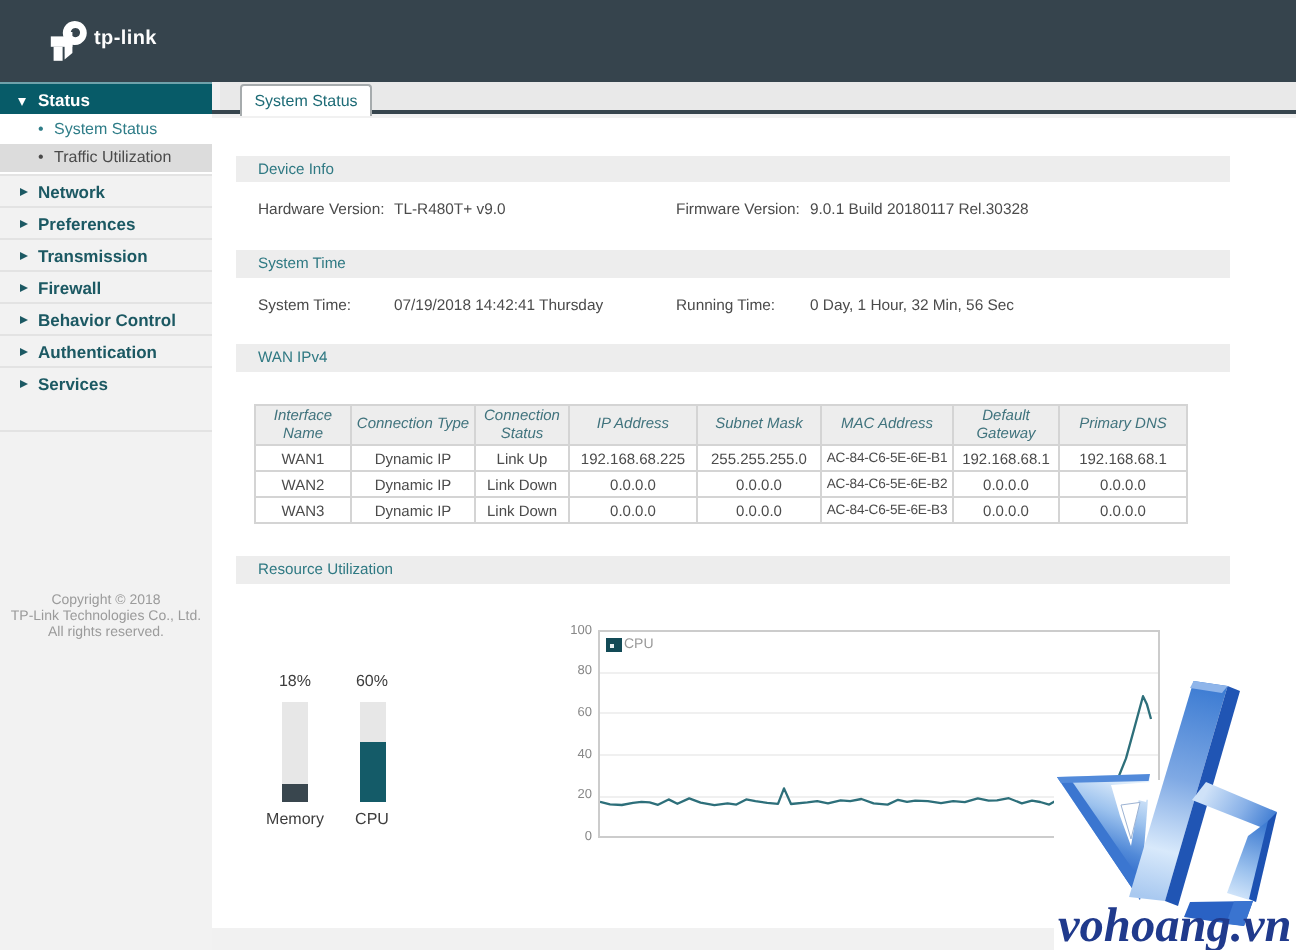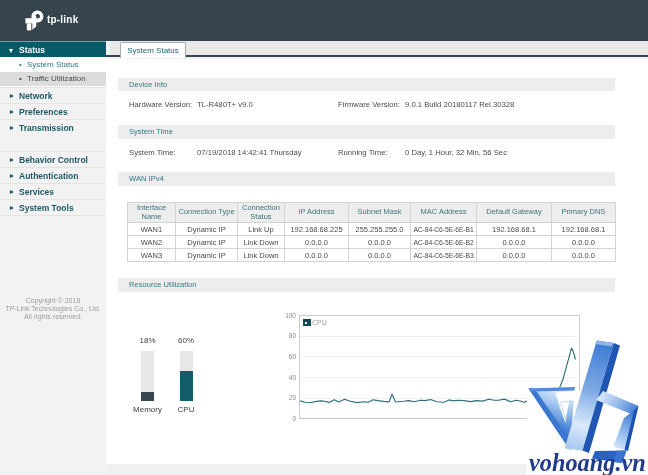--- a/index.html
+++ b/index.html
@@ -25,21 +25,21 @@
 #tabline { left:106px; top:54.5px; width:542px; height:2px; background:#37454e; }
 #tab1 { left:120px; top:42px; width:66px; height:15.5px; background:#fff; border:1px solid #a6abad; border-bottom:none; border-radius:2px 2px 0 0; font-size:8px; color:#1d6b76; text-align:center; line-height:15px; z-index:5; }
 
 #content { left:106px; top:58.5px; width:542px; height:405.5px; background:#fff; }
 .secbar { position:absolute; left:118px; width:497px; height:13.5px; background:#ededed; font-size:7.6px; color:#2f7983; line-height:13.5px; }
 .secbar span { margin-left:11px; }
 .lbl { position:absolute; font-size:7.7px; color:#4b4b4b; }
 
 #wantbl { left:127px; top:202px; border-collapse:collapse; table-layout:fixed; }
 #wantbl td { border:1px solid #d4d4d4; font-size:7.5px; text-align:center; color:#4b4b4b; background:#fff; height:13px; padding:0; white-space:nowrap; overflow:hidden; }
-#wantbl tr.hd td { background:#ededed; color:#40737d; height:20px; line-height:8.5px; white-space:normal; }
+#wantbl tr.hd td { background:#ededed; color:#40737d; height:20px; line-height:8.5px; white-space:normal;font-style:italic; }
 #wantbl td.mac { font-size:6.8px; letter-spacing:-0.1px; }
 
 .gaugetrack { position:absolute; width:13px; height:50px; background:#e7e7e7; }
 .gaugefill { position:absolute; bottom:0; left:0; width:13px; }
 .glab { position:absolute; font-size:8px; color:#3d3d3d; text-align:center; width:40px; }
 
 #chartbox { left:299px; top:315px; width:281px; height:104px; border:1px solid #cccccc; background:#fff; }
 .gl { position:absolute; left:300px; width:279px; height:1px; background:#f0f0f0; }
 .ytick { position:absolute; width:14px; text-align:right; font-size:6.5px; color:#888; }
 #legendsq { left:303px; top:319px; width:7.5px; height:7px; background:#124a56; }
@@ -80,35 +80,35 @@
       <span class="mtxt">Network</span>
     </div>
   <div class="mitem" style="top:16px;">
       <span class="tri"></span>
       <span class="mtxt">Preferences</span>
     </div>
   <div class="mitem" style="top:32px;">
       <span class="tri"></span>
       <span class="mtxt">Transmission</span>
     </div>
+  <div class="mitem" style="top:48px;">
+      <span class="tri"></span>
+      <span class="mtxt">Firewall</span>
+    </div>
   <div class="mitem" style="top:80px;">
       <span class="tri"></span>
       <span class="mtxt">Authentication</span>
     </div>
   <div class="mitem" style="top:64px;">
       <span class="tri"></span>
       <span class="mtxt">Behavior Control</span>
     </div>
   <div class="mitem" style="top:96px;text-align:right;">
       <span class="tri"></span>
       <span class="mtxt">Services</span>
-    </div>
-  <div class="mitem" style="top:112px;">
-      <span class="tri"></span>
-      <span class="mtxt">System Tools</span>
     </div>
   <div style="position:absolute;top:128px;left:0;width:106px;height:1px;background:#e3e3e3;"></div>
 </div>
 <div id="copyright" class="abs">Copyright © 2018<br>TP-Link Technologies Co., Ltd.<br>All rights reserved.</div>
 <div id="tabstrip" class="abs"></div>
 <div id="tabline" class="abs"></div>
 <div id="tab1" class="abs">System Status</div>
 <div id="content" class="abs"></div>
 
 <div class="secbar abs" style="top:77.5px;"><span>Device Info</span></div>
@@ -126,21 +126,21 @@
 <div class="secbar abs" style="top:172px;"><span>WAN IPv4</span></div>
 <table id="wantbl" class="abs">
   <tbody>
       <tr class="hd">
     <td style="width:48px;">Interface<br>Name</td>
     <td style="width:62px;">Connection Type</td>
     <td style="width:47px;">Connection<br>Status</td>
     <td style="width:64px;">IP Address</td>
     <td style="width:62px;margin-top:33px;">Subnet Mask</td>
     <td style="width:66px;">MAC Address</td>
-    <td style="width:75px;">Default Gateway</td>
+    <td style="width:53px;">Default Gateway</td>
     <td style="width:64px;">Primary DNS</td>
   </tr>
   <tr>
         <td>WAN1</td>
         <td>Dynamic IP</td>
         <td>Link Up</td>
         <td>192.168.68.225</td>
         <td>255.255.255.0</td>
         <td class="mac">AC-84-C6-5E-6E-B1</td>
         <td>192.168.68.1</td>

